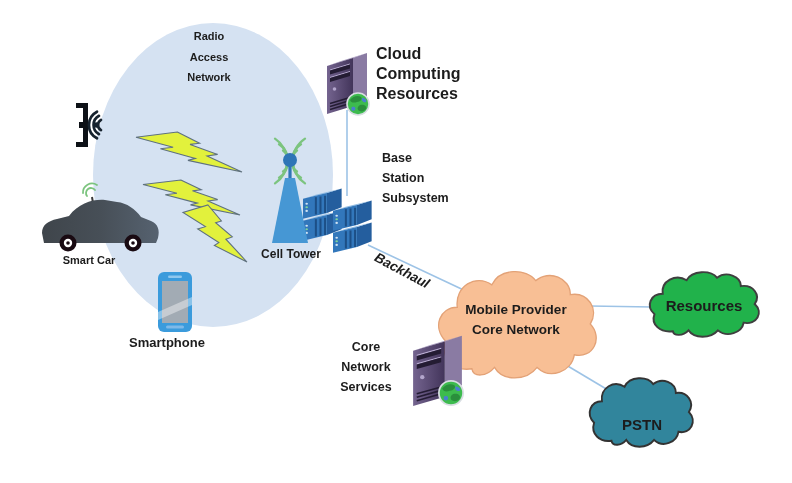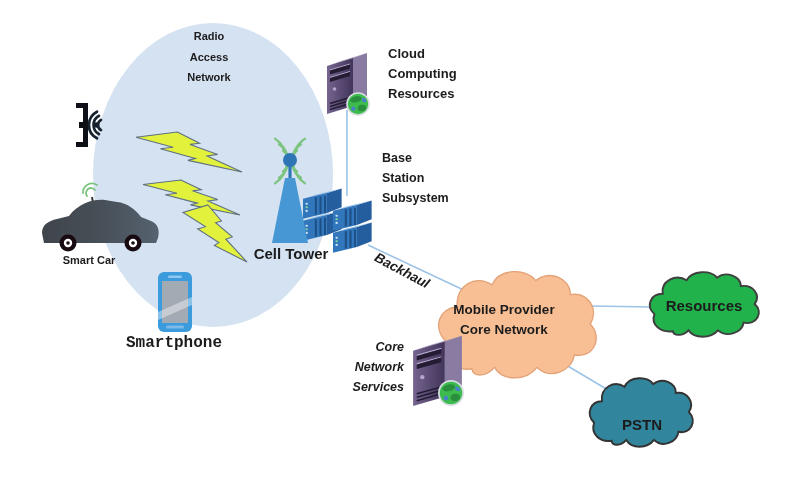--- a/index.html
+++ b/index.html
@@ -15,22 +15,22 @@
     position:absolute;
     font-weight:700;
     color:#1c1c1c;
     white-space:pre-line;
     text-align:center;
     line-height:20px;
     font-size:11px;
     pointer-events:none;
   }
   .lbl.left{text-align:left;}
-  .lbl.right{text-align:right;font-style:italic;}
-  .lbl.small{font-size:16px;font-family:Liberation Mono, monospace;}
+  .lbl.right{}
+  .lbl.small{font-size:13px;}
   .lbl.big{font-size:15px;line-height:22px;}
   .lbl.rot{
     transform-origin:left top;
     transform:rotate(28deg);
     font-style:italic;
     font-size:13.5px;
   }
 </style>
 </head>
 <body>
@@ -176,41 +176,41 @@
       <rect x="168" y="275.5" width="14" height="2.5" rx="1.2" fill="#8fc7ee"></rect>
       <rect x="166" y="325.5" width="18" height="3" rx="1.5" fill="#7fb9e8"></rect>
       <polygon points="158,312 192,297 192,305 158,320" fill="rgba(255,255,255,0.4)"></polygon>
     </g>
   </svg>
 
   <div class="lbl" style="left:150px;top:26px;width:118px;line-height:20.5px;">Radio
 Access
 Network</div>
 
-  <div class="lbl left" style="left:388px;top:44px;width:92px;font-size:13px;">Cloud
+  <div class="lbl left" style="left:376px;top:44px;width:92px;font-size:16px;">Cloud
 Computing
 Resources</div>
 
 
   <div class="lbl left" style="left:382px;top:148px;width:92px;font-size:12.5px;">Base
 Station
 Subsystem</div>
 
   <div class="lbl" style="left:41px;top:250px;width:96px;">Smart Car</div>
 
-  <div class="lbl" style="left:252px;top:244px;width:78px;font-size:15px;">Cell Tower</div>
+  <div class="lbl" style="left:252px;top:244px;width:78px;font-size:12px;">Cell Tower</div>
 
   <div class="lbl small" style="left:126px;top:333px;width:82px;">Smartphone</div>
 
   <div class="lbl rot" style="left:380px;top:248px;">Backhaul</div>
 
   <div class="lbl right" style="left:328px;top:337px;width:76px;font-size:12.5px;">Core
 Network
 Services</div>
 
-  <div class="lbl" style="left:434px;top:300px;width:140px;font-size:13.5px;">Mobile Provider
+  <div class="lbl" style="left:446px;top:300px;width:140px;font-size:13.5px;">Mobile Provider
 Core Network</div>
 
   <div class="lbl big" style="left:650px;top:295px;width:108px;">Resources</div>
 
   <div class="lbl big" style="left:590px;top:414px;width:104px;">PSTN</div>
 
 </div>
 
 </body></html>

